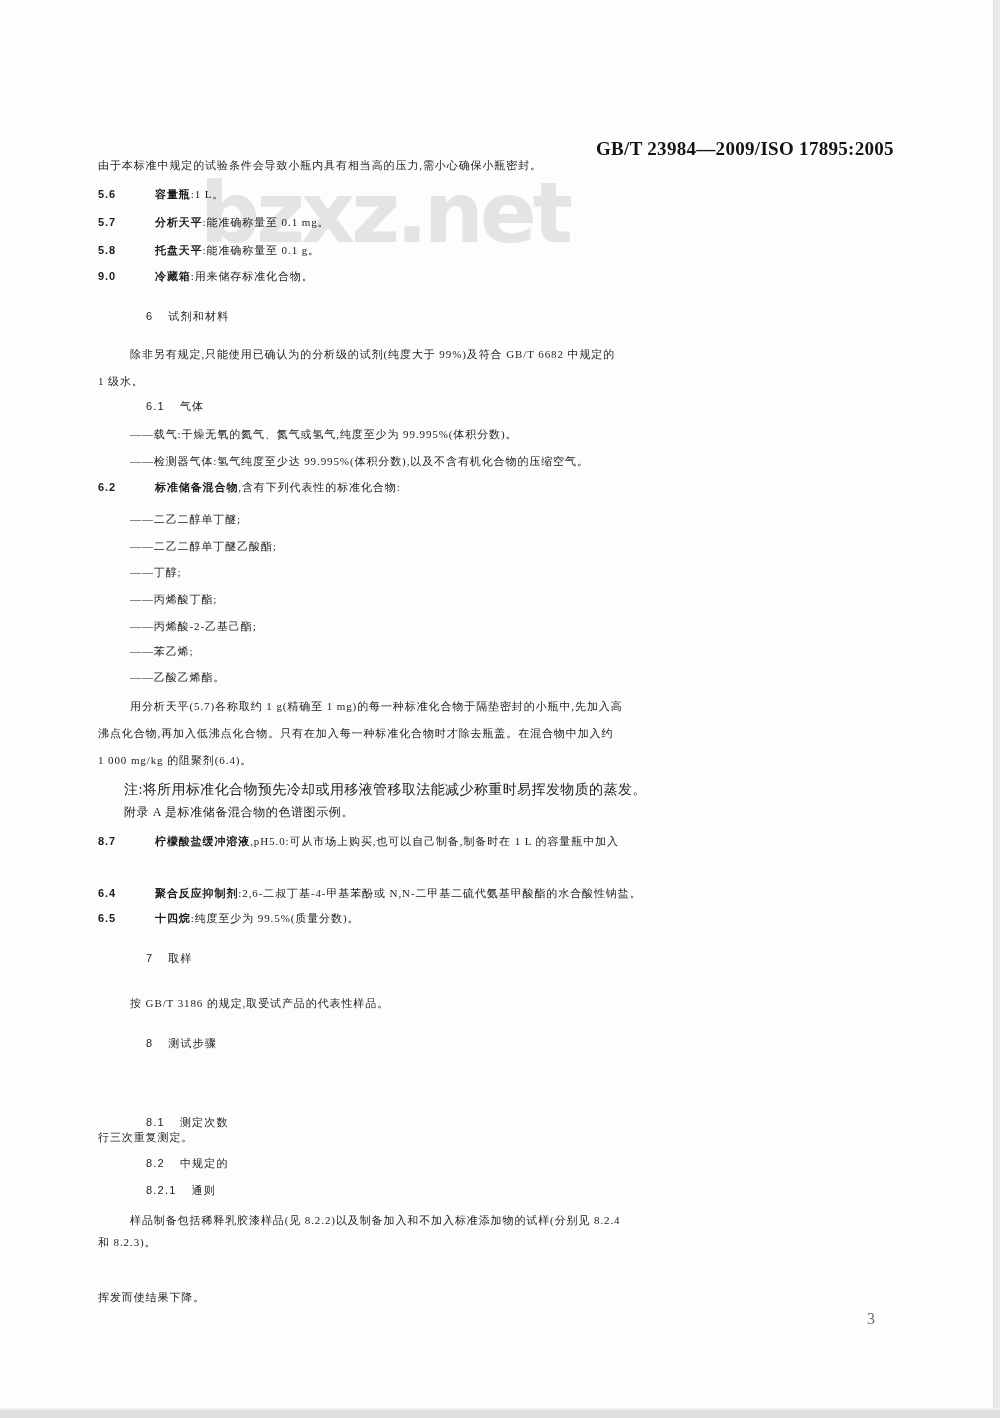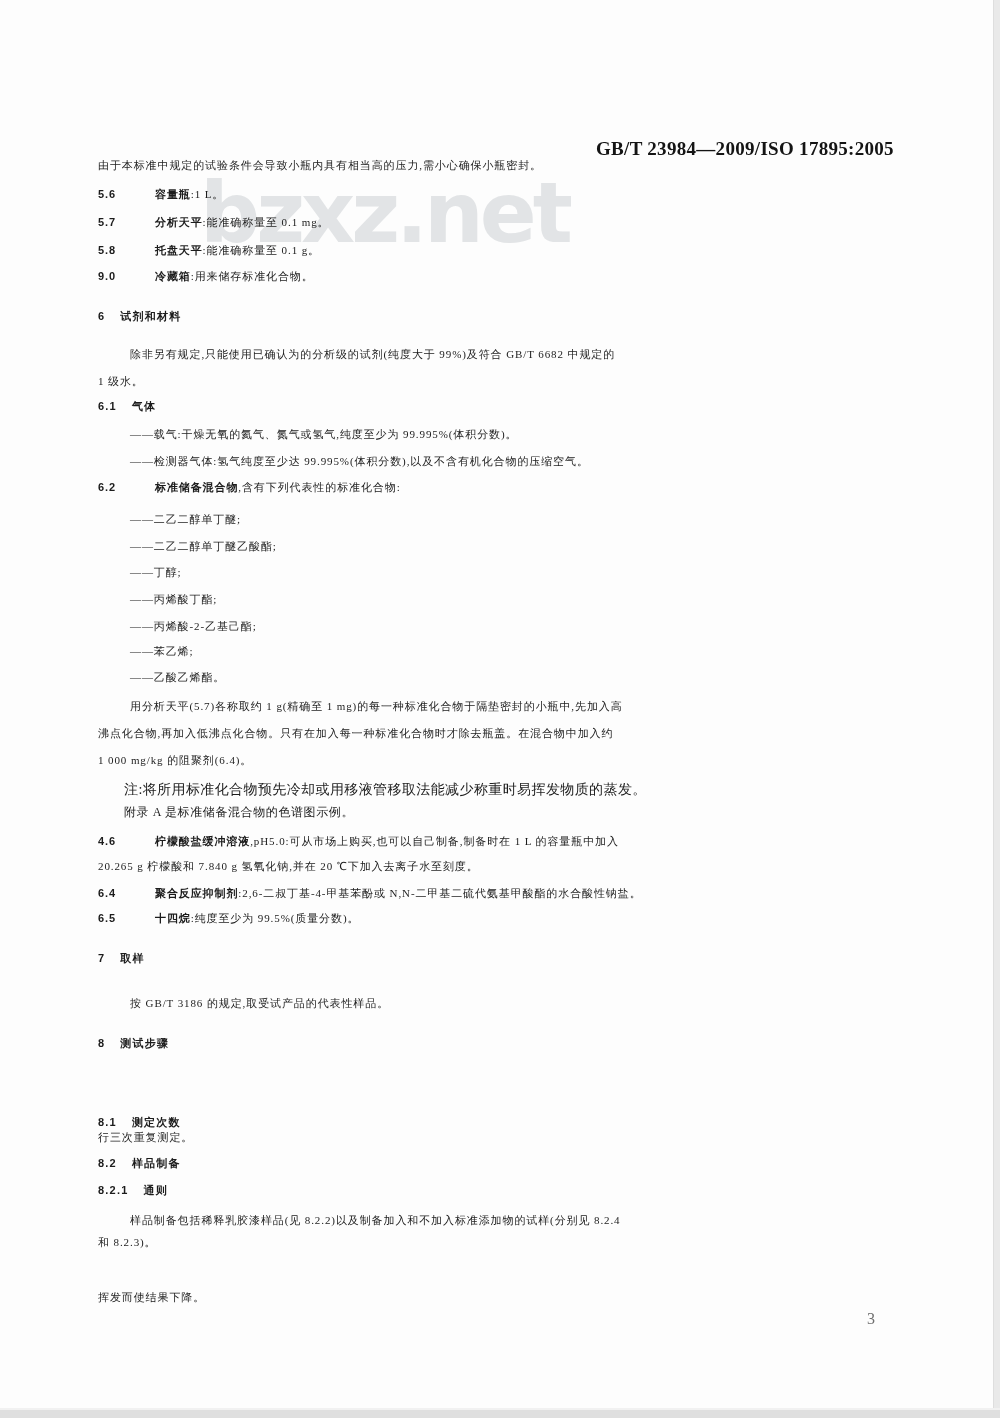--- a/index.html
+++ b/index.html
@@ -22,21 +22,21 @@
     margin-top:32px;
   }
   .ln{
     position:absolute;left:98px;z-index:1;
     font-size:11px;line-height:20px;letter-spacing:.9px;
     color:#1c1c1c;white-space:nowrap;
   }
   .ind{left:130px;}
   .sm{left:124px;font-size:14px;letter-spacing:.4px;}
   .sm2{left:124px;font-size:12px;letter-spacing:.6px;}
-  .hd{font-weight:bold;font-family:"Liberation Sans", sans-serif;letter-spacing:1.2px;}
+  .hd{font-weight:normal;font-family:"Liberation Sans", sans-serif;letter-spacing:1.2px;margin-left:48px;}
   .hd .num{margin-right:15px;}
   .cnum{display:inline-block;width:57px;font-weight:bold;font-family:"Liberation Sans", sans-serif;}
   .cnum-wide{width:auto;margin-right:15px;}
   .term{font-weight:bold;font-family:"Liberation Sans", sans-serif;}
   .pgnum{
     position:absolute;left:867px;top:1310px;z-index:1;
     font-size:16px;color:#6e6e6e;letter-spacing:.5px;
   }
   .edge-r{
     position:absolute;top:0;right:0;width:6px;height:1418px;z-index:3;
@@ -83,34 +83,33 @@
   <div class="ln ind" style="top:641px">——苯乙烯;</div>
   <div class="ln ind" style="top:667px">——乙酸乙烯酯。</div>
 
   <div class="ln ind" style="top:696px">用分析天平(5.7)各称取约 1 g(精确至 1 mg)的每一种标准化合物于隔垫密封的小瓶中,先加入高</div>
   <div class="ln" style="top:723px">沸点化合物,再加入低沸点化合物。只有在加入每一种标准化合物时才除去瓶盖。在混合物中加入约</div>
   <div class="ln" style="top:750px">1 000 mg/kg 的阻聚剂(6.4)。</div>
 
   <div class="ln sm" style="top:780px">注:将所用标准化合物预先冷却或用移液管移取法能减少称重时易挥发物质的蒸发。</div>
   <div class="ln sm2" style="top:802px">附录 A 是标准储备混合物的色谱图示例。</div>
 
-  <div class="ln" style="top:831px"><span class="cnum">4.6</span><span class="term">柠檬酸盐缓冲溶液</span><span>,pH5.0:可从市场上购买,也可以自己制备,制备时在 1 L 的容量瓶中加入</span></div>
-  <div class="ln" style="top:856px">20.265 g 柠檬酸和 7.840 g 氢氧化钠,并在 20 ℃下加入去离子水至刻度。</div>
+  <div class="ln" style="top:831px"><span class="cnum">8.7</span><span class="term">柠檬酸盐缓冲溶液</span><span>,pH5.0:可从市场上购买,也可以自己制备,制备时在 1 L 的容量瓶中加入</span></div>
   <div class="ln" style="top:883px"><span class="cnum">6.4</span><span class="term">聚合反应抑制剂</span><span>:2,6-二叔丁基-4-甲基苯酚或 N,N-二甲基二硫代氨基甲酸酯的水合酸性钠盐。</span></div>
   <div class="ln" style="top:908px"><span class="cnum">6.5</span><span class="term">十四烷</span><span>:纯度至少为 99.5%(质量分数)。</span></div>
 
   <div class="ln hd" style="top:948px"><span class="num">7</span><span>取样</span></div>
   <div class="ln ind" style="top:993px">按 GB/T 3186 的规定,取受试产品的代表性样品。</div>
 
   <div class="ln hd" style="top:1033px"><span class="num">8</span><span>测试步骤</span></div>
   <div class="ln hd" style="top:1112px"><span class="num">8.1</span><span>测定次数</span></div>
 
   <div class="ln" style="top:1127px">行三次重复测定。</div>
 
-  <div class="ln hd" style="top:1153px"><span class="num">8.2</span><span>样品制备</span></div>
+  <div class="ln hd" style="top:1153px"><span class="num">8.2</span><span>中规定的</span></div>
   <div class="ln hd" style="top:1180px"><span class="num cnum-wide">8.2.1</span><span>通则</span></div>
 
   <div class="ln ind" style="top:1210px">样品制备包括稀释乳胶漆样品(见 8.2.2)以及制备加入和不加入标准添加物的试样(分别见 8.2.4</div>
   <div class="ln" style="top:1232px">和 8.2.3)。</div>
   <div class="ln" style="top:1287px">挥发而使结果下降。</div>
 
   <div class="pgnum">3</div>
 
   <div class="edge-r"></div>
   <div class="edge-b"></div>

